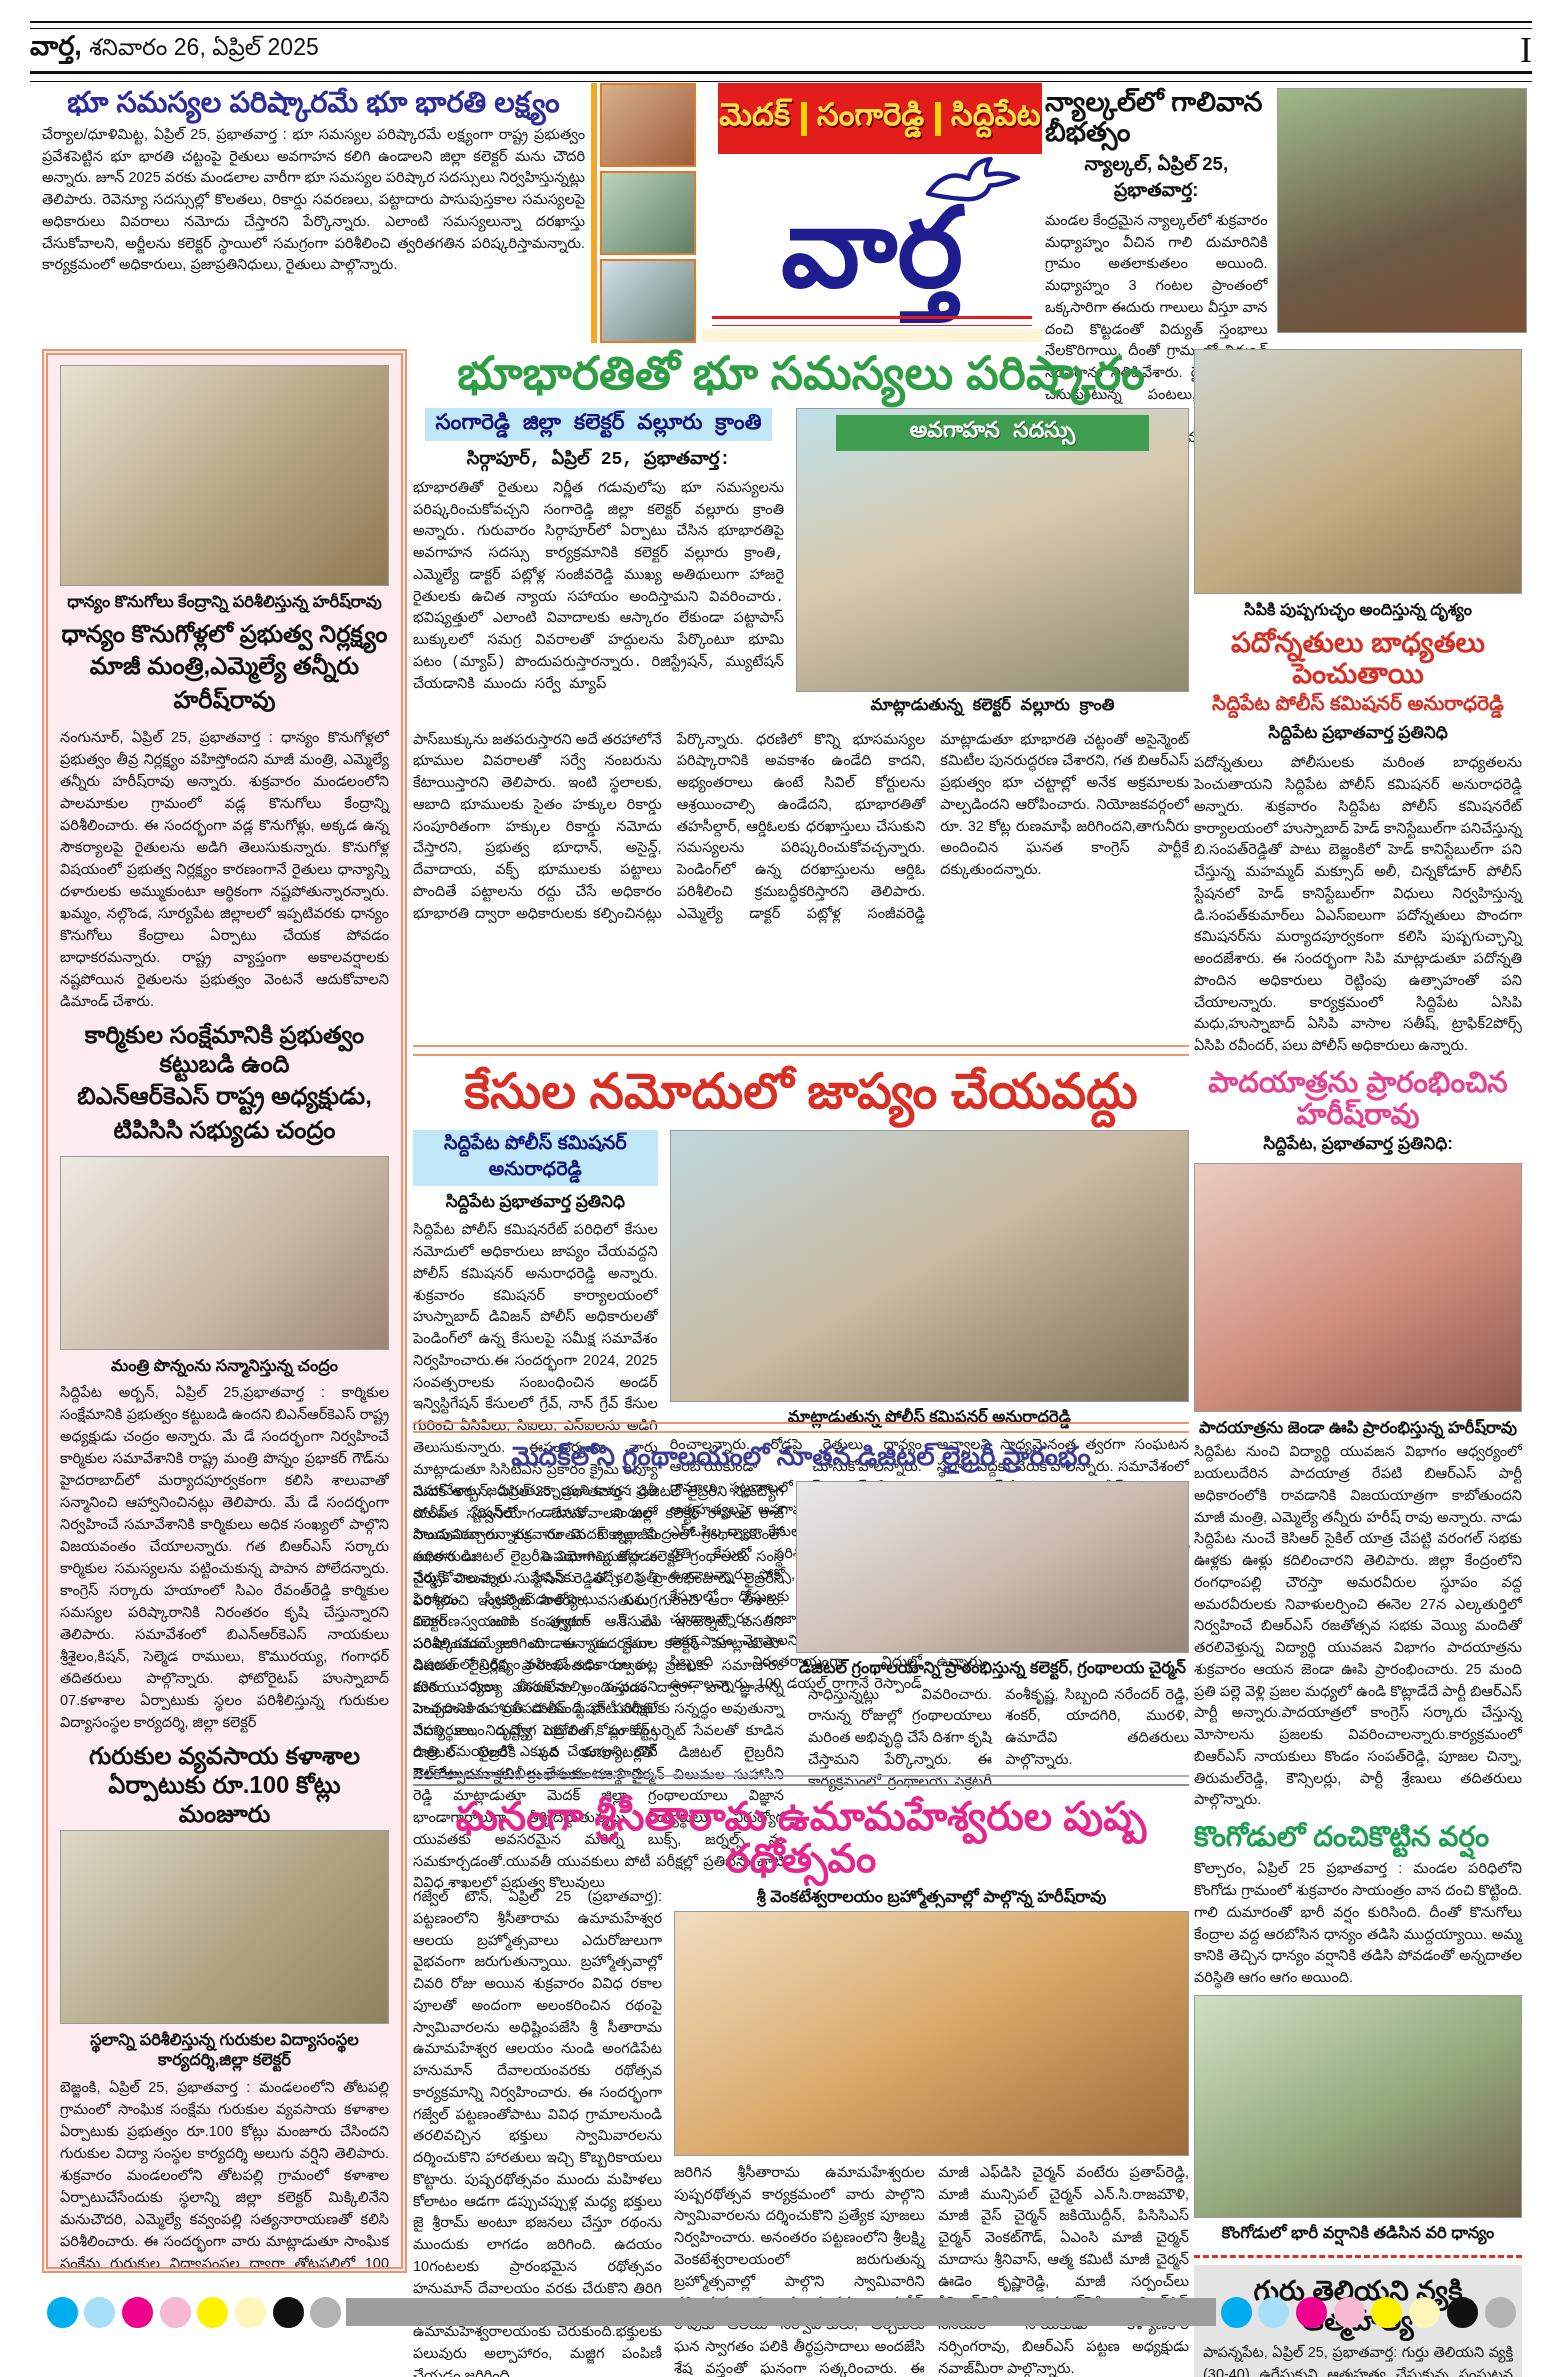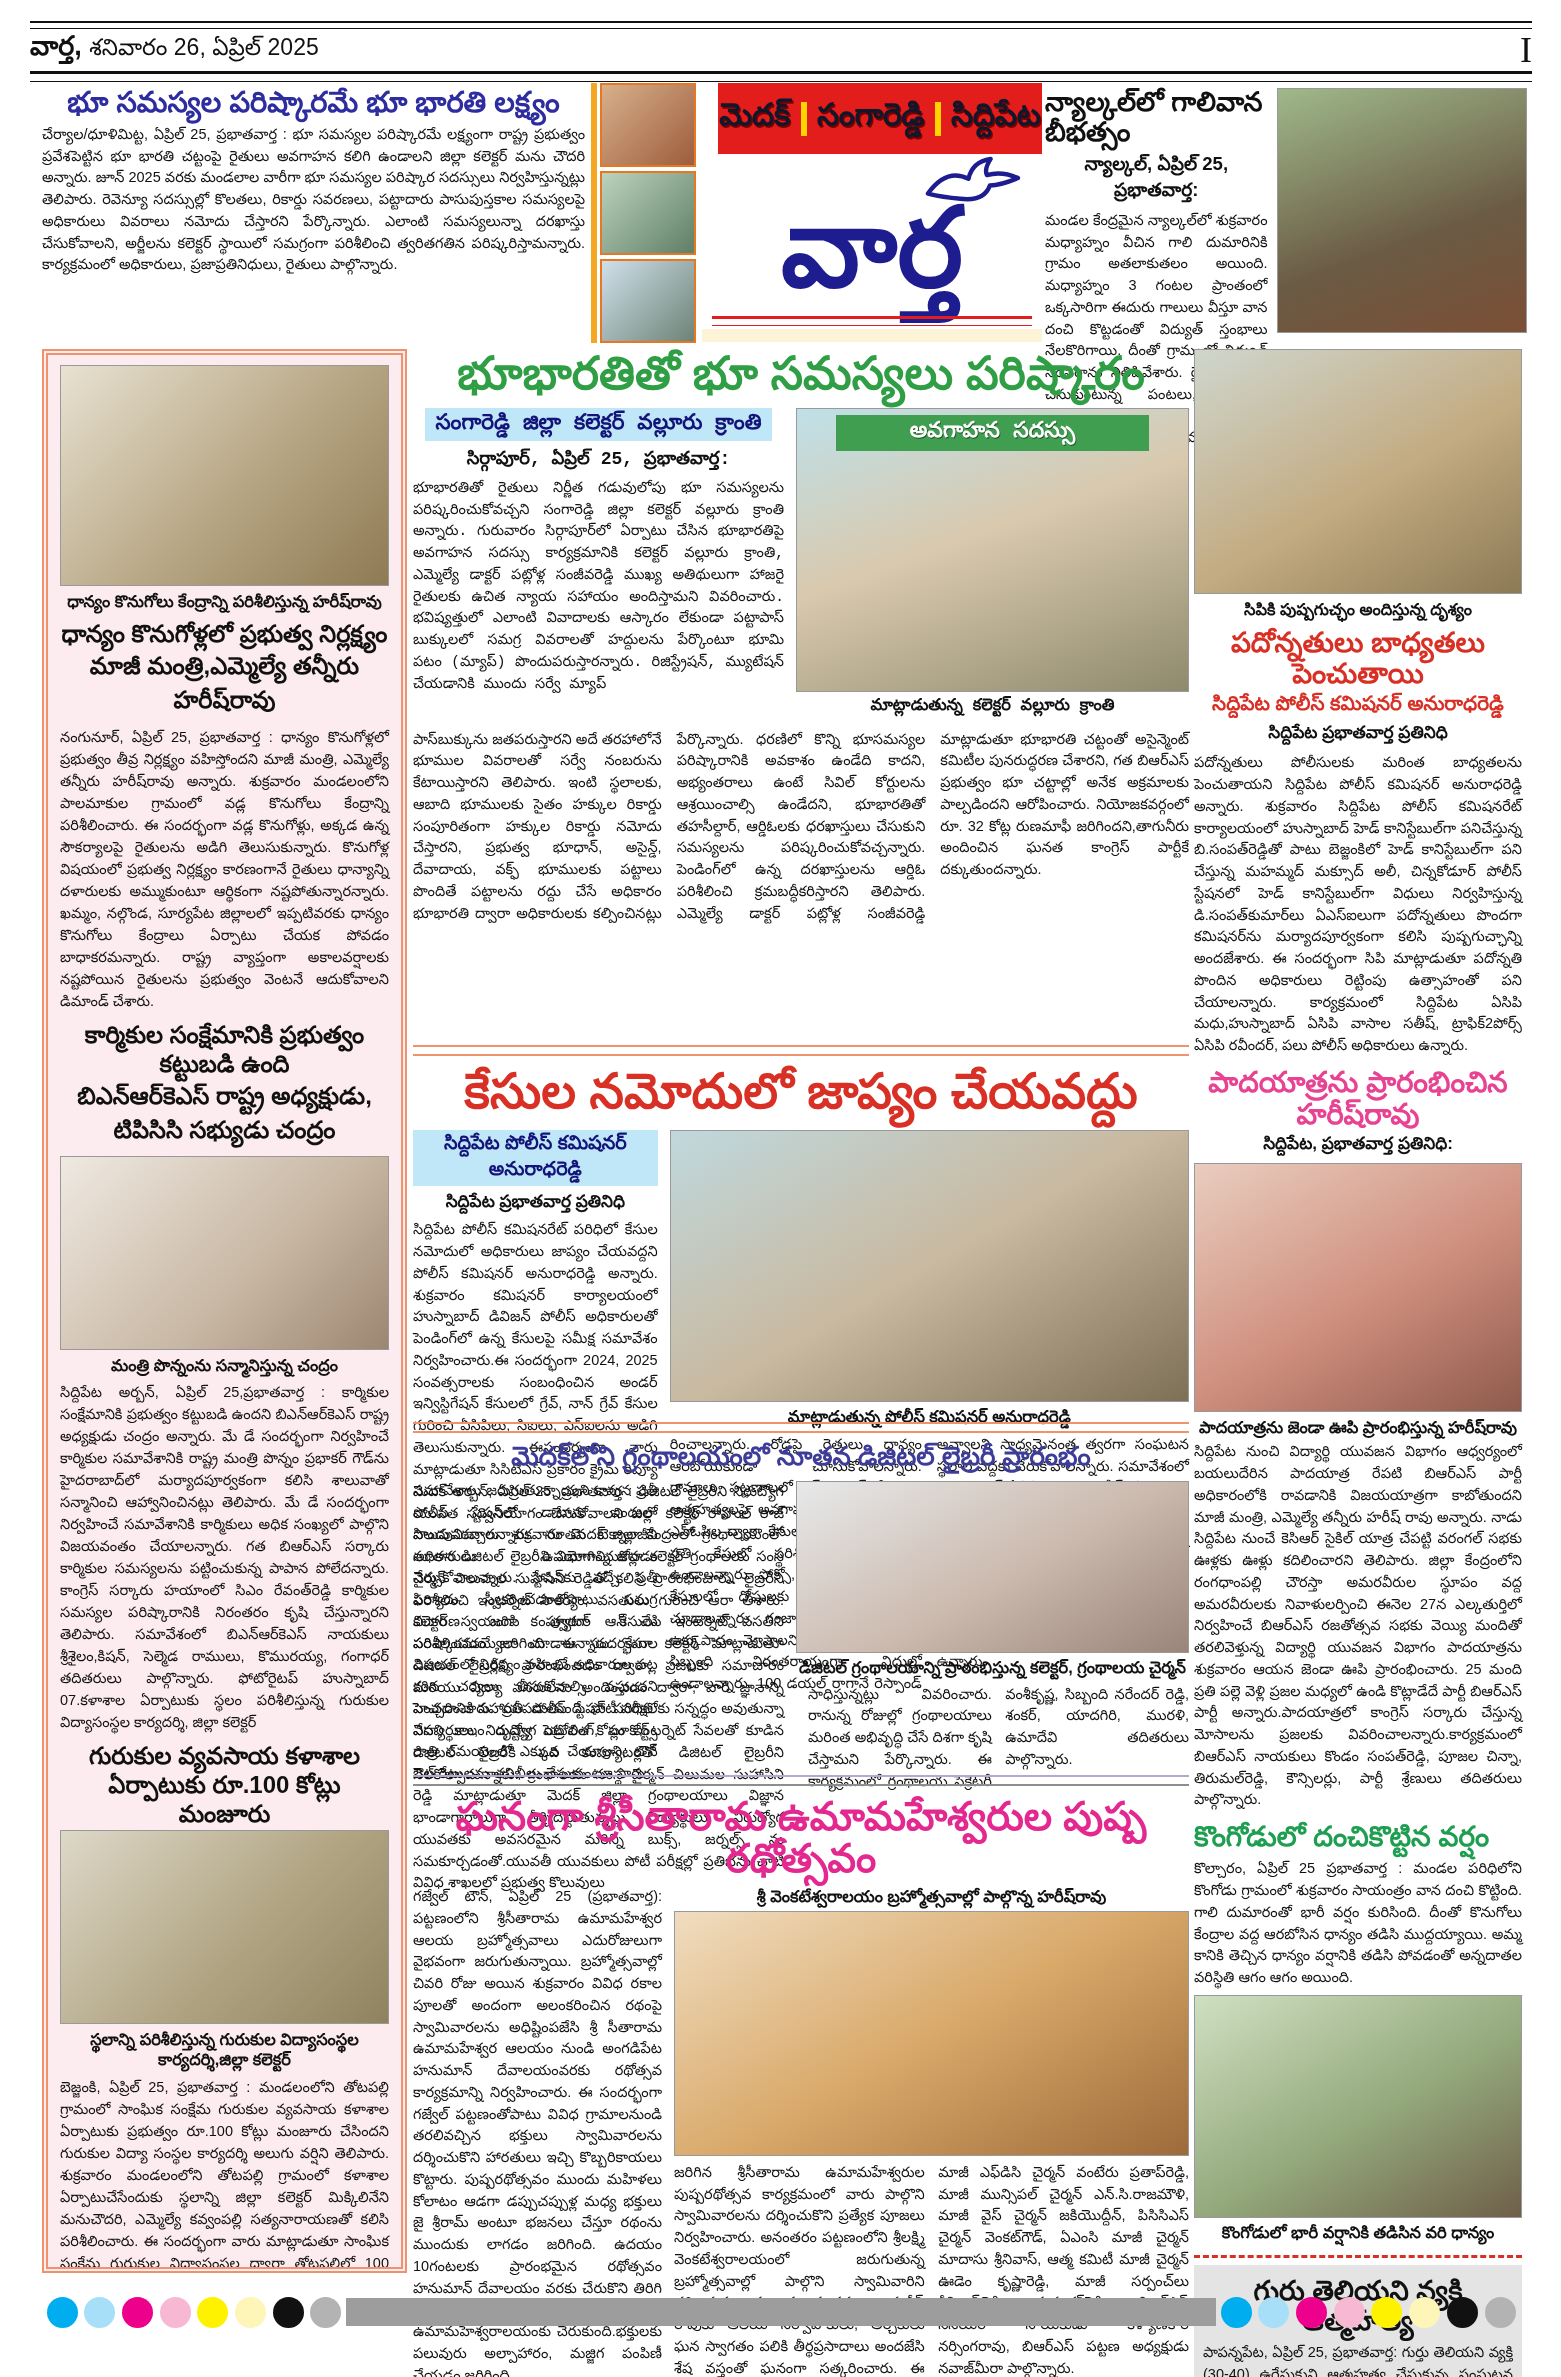--- a/index.html
+++ b/index.html
@@ -30,21 +30,21 @@
   .a1 h2{margin:7.4px 0 3px;color:#c9342a;font-size:21px;text-align:center;}
   .a1 .body-text{margin-top:4.5px;}
 
   .masthead{position:absolute;left:591px;top:83px;width:451px;height:260px;}
   .mast-photos{position:absolute;left:0;top:0;width:105px;height:260px;display:flex;flex-direction:column;gap:3.7px;border-left:6px solid #f5a623;padding-left:3px;box-sizing:border-box;}
   .mast-photos .photo{border:2.2px solid #e87722;flex:1;}
   .mp1{background:linear-gradient(135deg,#d7b08c,#9e5d3c);}
   .mp2{background:linear-gradient(135deg,#bcd3bd,#5f7f66);}
   .mp3{background:linear-gradient(135deg,#cfe0ea,#6e8377);}
   .mast-right{position:absolute;left:111px;top:0;width:340px;height:260px;}
-  .district-banner{background:#e31c1c;color:#0f172a;height:71px;display:flex;align-items:center;justify-content:center;gap:10.4px;font-weight:bold;font-size:31px;text-shadow:1.5px 1.5px 0 #7a0000;margin-left:16px;}
+  .district-banner{background:#e31c1c;color:#fde047;height:71px;display:flex;align-items:center;justify-content:center;gap:10.4px;font-weight:bold;font-size:31px;text-shadow:1.5px 1.5px 0 #7a0000;margin-left:16px;}
   .district-sep{display:inline-block;width:6px;height:34px;background:#ffd400;}
   .logo-area{position:relative;height:157px;}
   .logo-text{position:absolute;left:0;right:0;top:39px;text-align:center;color:#1d1d8f;font-size:111px;font-weight:bold;line-height:1;}
   .dove{position:absolute;right:18px;top:-1.5px;}
   .logo-underline{position:absolute;left:10.4px;right:10.4px;top:233px;height:6px;border-top:3.7px solid #e31c1c;border-bottom:1.5px solid #e31c1c;}
   .mast-strip{position:absolute;left:0px;right:0;top:246px;height:13.4px;background:#fdf3d7;}
 
   .a2{position:absolute;left:1045px;top:88px;width:482px;height:258px;}
   .a2 h1{margin:0;font-size:27px;text-align:left;line-height:1.1;}
   .a2 h3{margin:6px 0 4.5px;font-size:18.6px;font-weight:bold;}

